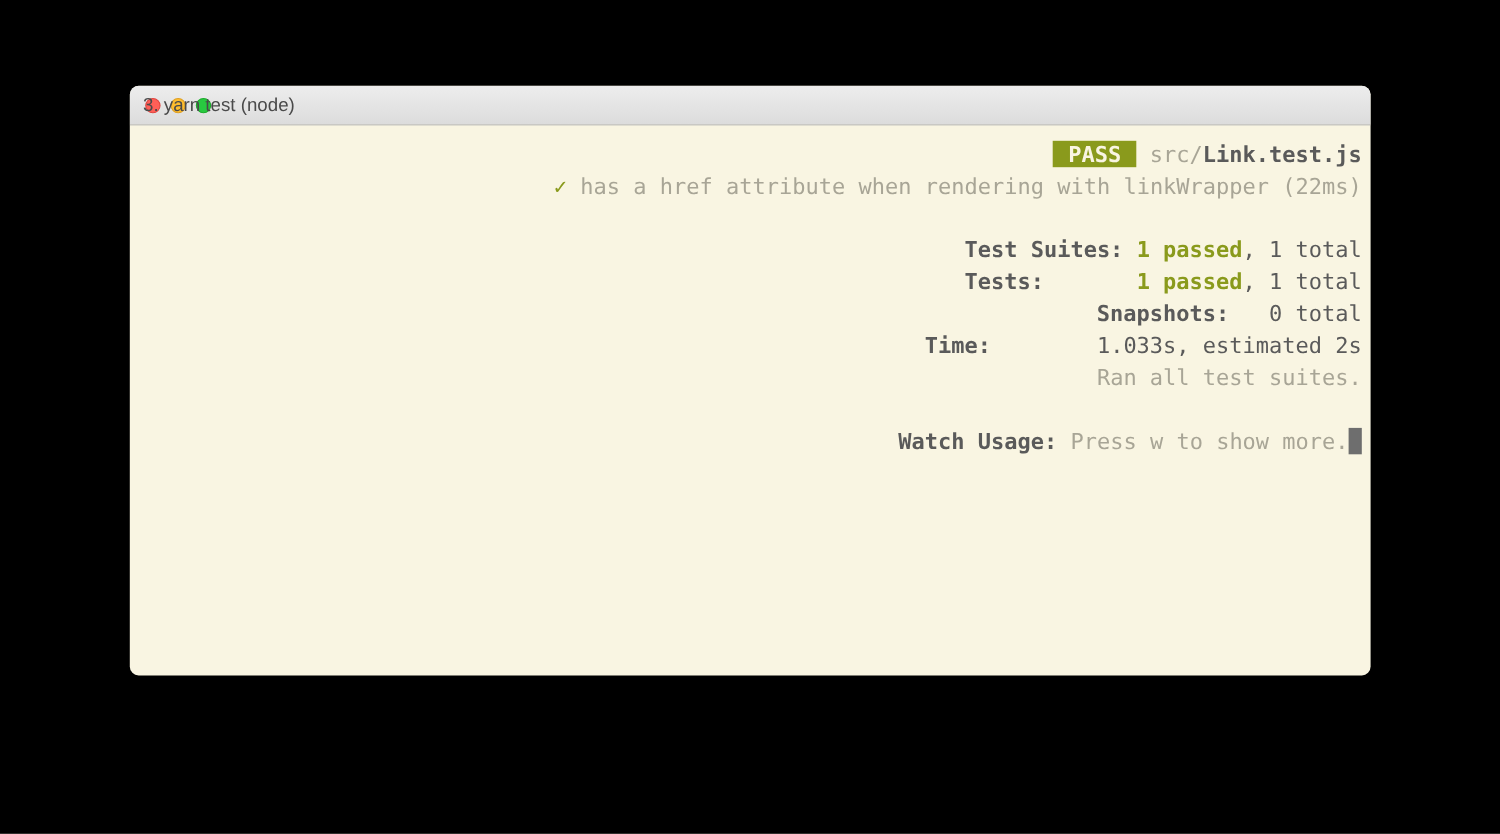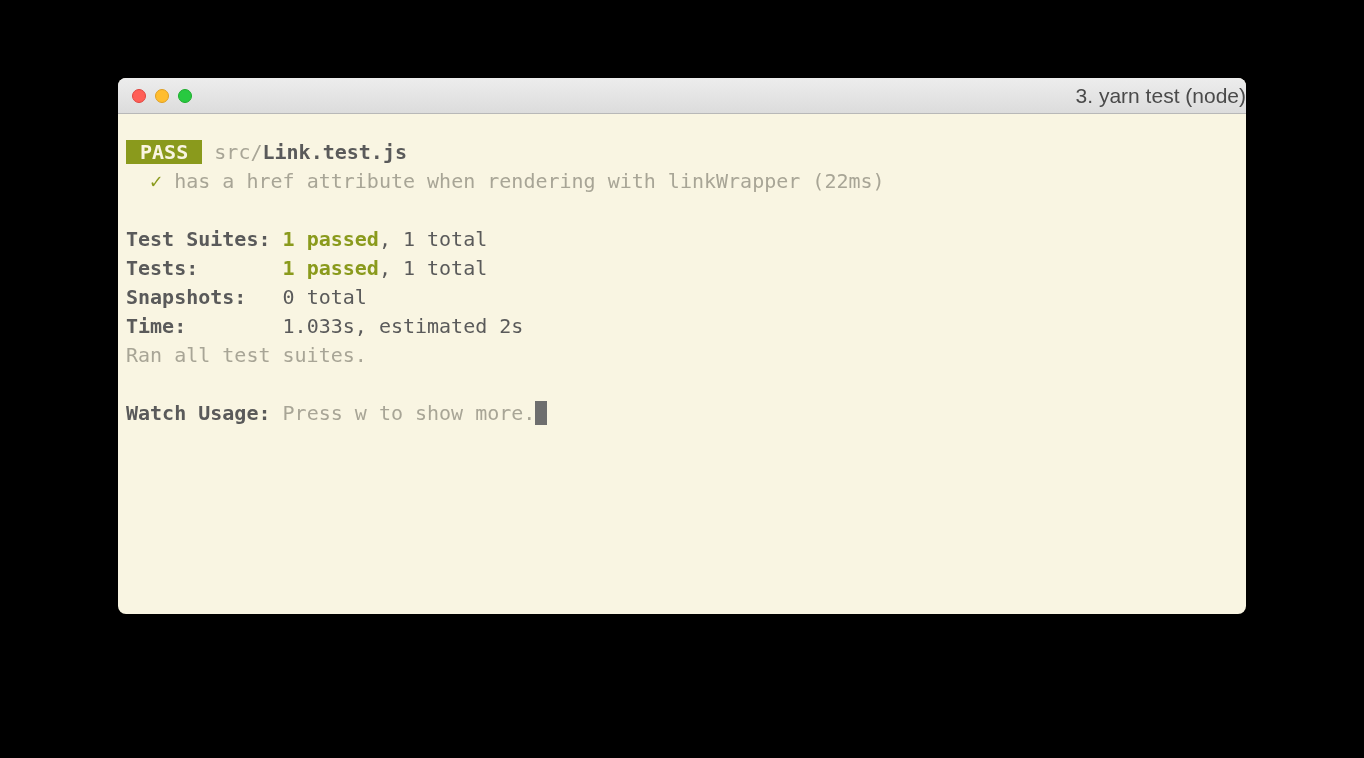--- a/index.html
+++ b/index.html
@@ -43,33 +43,34 @@
       height: 14px;
       border-radius: 50%;
     }
     .tl-close { background: #ff5f57; border: 0.5px solid #e04640; }
     .tl-min { background: #ffbd2e; border: 0.5px solid #dfa023; }
     .tl-max { background: #28c940; border: 0.5px solid #1dad2c; }
     .title {
       position: absolute;
       left: 12px;
       right: 0;
-      text-align: right;
+      text-align: left;
       font-family: -apple-system, "Helvetica Neue", sans-serif;
-      font-size: 21px;
+      font-size: 17px;
       color: #4a4a4a;
       font-weight: 400;
       pointer-events: none;
     }
     .terminal-body {
-      padding: 24px 8px;
+      padding: 12px 8px;
       font-size: 20px;
       line-height: 1.45;
       color: #5a5a5a;
       white-space: pre;
+      text-align: right;
     }
     .pass-badge {
       background: #8a9a1c;
       color: #f9f5e2;
       font-weight: bold;
       padding: 0 2px;
     }
     .dim {
       color: #a8a596;
     }

